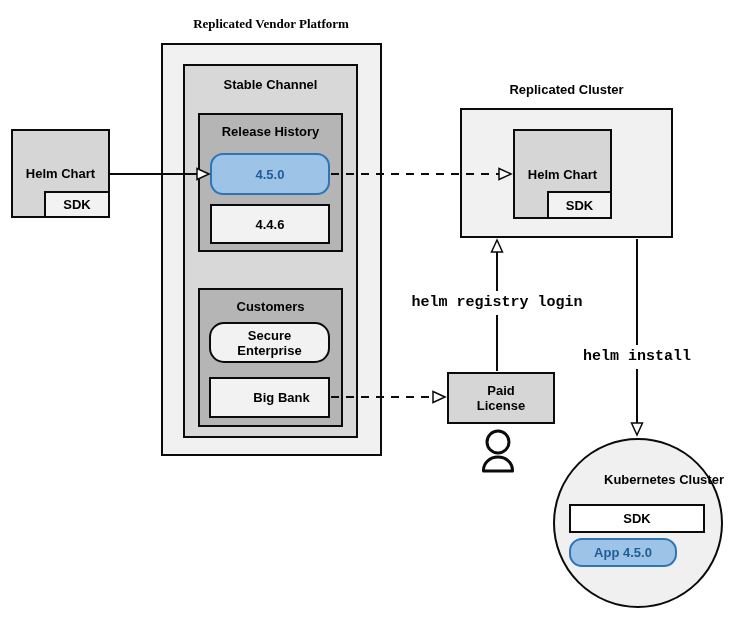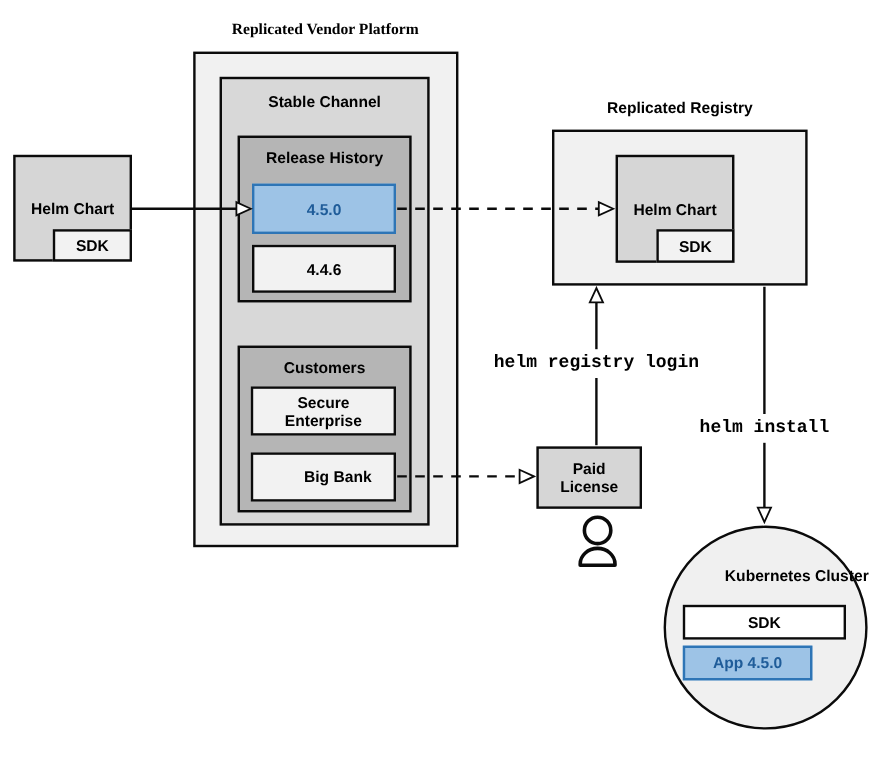--- a/index.html
+++ b/index.html
@@ -11,21 +11,21 @@
     position:absolute;box-sizing:border-box;border:2px solid #0b0b0b;
     font-weight:bold;font-size:13px;line-height:15px;text-align:center;
   }
   .fill-lightest{background:#f1f1f1;}
   .fill-light{background:#d8d8d8;}
   .fill-mid{background:#b5b5b5;}
   .fill-grayunit{background:#d6d6d6;}
   .fill-white{background:#ffffff;}
   .fill-sub{background:#f2f2f2;}
   .blue{
-    background:#9DC3E6;border-color:#2E75B6;color:#1F5C99;
+    background:#9DC3E6;border-color:#2E75B6;color:#1F5C99;border-radius:13px;
   }
   .center-content{display:flex;align-items:center;justify-content:center;}
   .pad-top{padding-top:9px;}
   .pad-top-lg{padding-top:11px;}
   .caption{
     position:absolute;font-weight:bold;font-size:13px;line-height:16px;
     text-align:center;
   }
   .multiline{white-space:pre-line;}
   .cmd{
@@ -64,48 +64,48 @@
   </div>
 
   <div class="box fill-sub center-content" style="left:210px;top:204px;width:120px;height:40px;">
     <span>4.4.6</span>
   </div>
 
   <div class="box fill-mid pad-top" style="left:198px;top:288px;width:145px;height:139px;">
     <span>Customers</span>
   </div>
 
-  <div class="box fill-sub center-content multiline" style="left:209px;top:322px;width:121px;height:41px;">
+  <div class="box fill-sub center-content multiline" style="left:209px;top:322px;width:121px;height:41px;border-radius:15px;">
     <span class="multiline">Secure
 Enterprise</span>
   </div>
 
   <div class="box fill-sub center-content" style="left:209px;top:377px;width:121px;height:41px;padding-left:24px;">
     <span>Big Bank</span>
   </div>
 
   <div class="box fill-grayunit center-content" style="left:11px;top:129px;width:99px;height:89px;">
     <span>Helm Chart</span>
   </div>
   <div class="box fill-sub center-content" style="left:44px;top:191px;width:66px;height:27px;">
     <span>SDK</span>
   </div>
 
-  <div class="caption" style="left:460px;top:82px;width:213px;">Replicated Registry</div>
+  <div class="caption" style="left:460px;top:82px;width:213px;">Replicated Cluster</div>
 
   <div class="box fill-lightest" style="left:460px;top:108px;width:213px;height:130px;"></div>
 
   <div class="box fill-grayunit center-content" style="left:513px;top:129px;width:99px;height:90px;">
     <span>Helm Chart</span>
   </div>
   <div class="box fill-sub center-content" style="left:547px;top:191px;width:65px;height:28px;">
     <span>SDK</span>
   </div>
 
-  <div class="box fill-grayunit center-content multiline" style="left:447px;top:372px;width:88px;height:52px;">
+  <div class="box fill-grayunit center-content multiline" style="left:447px;top:372px;width:108px;height:52px;">
     <span class="multiline">Paid
 License</span>
   </div>
 
   <div class="circle" style="left:553px;top:438px;width:170px;height:170px;"></div>
 
   <div class="caption" style="left:579px;top:472px;width:170px;">Kubernetes Cluster</div>
 
   <div class="box fill-white center-content" style="left:569px;top:504px;width:136px;height:29px;">
     <span>SDK</span>

